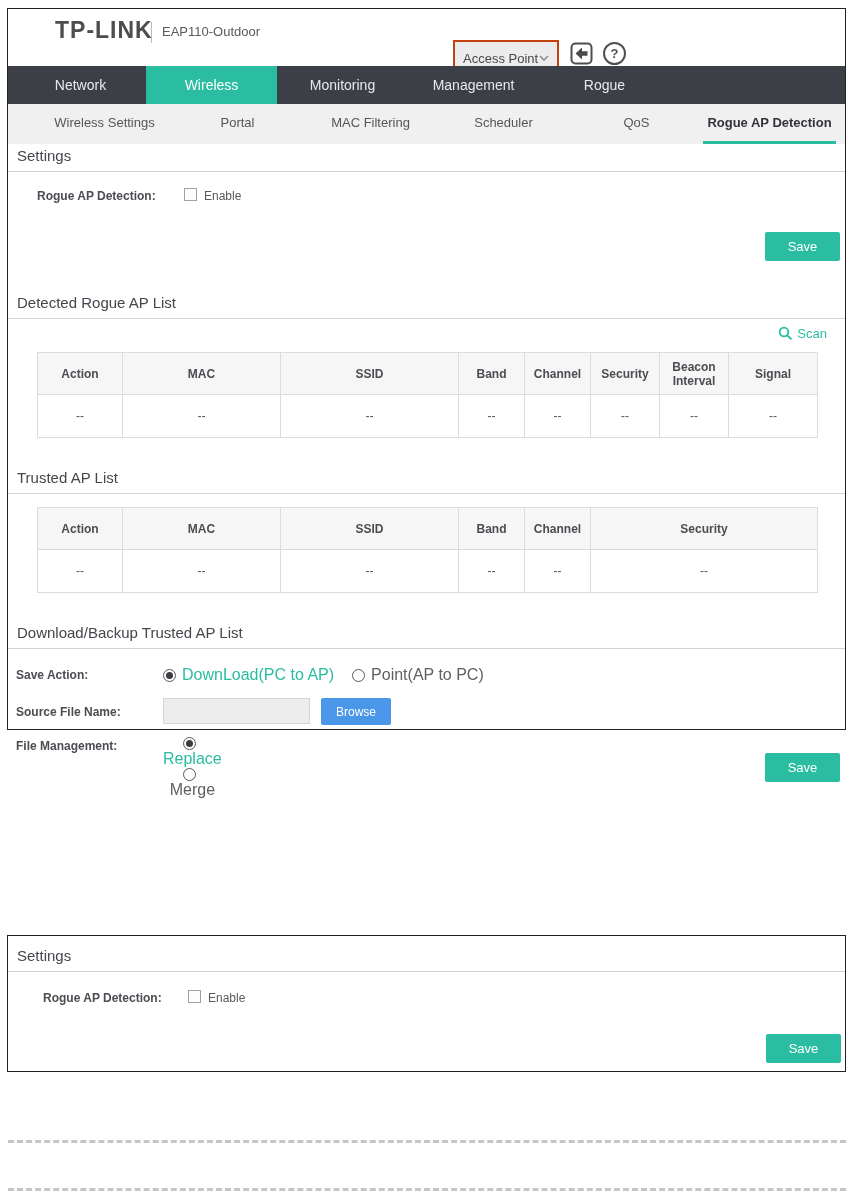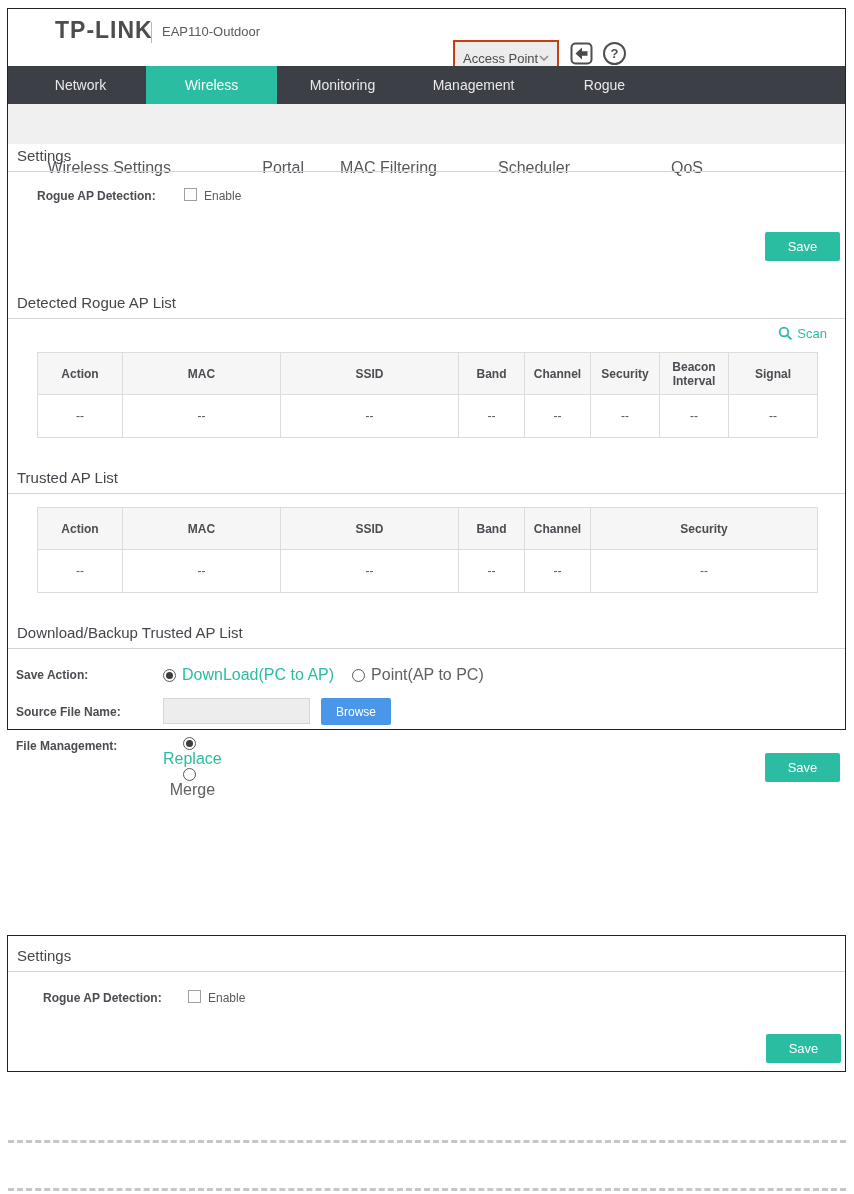--- a/index.html
+++ b/index.html
@@ -23,21 +23,21 @@
   #help-btn { left:595px; top:33px; border:2px solid #4f4f4f; border-radius:50%;
     display:flex; align-items:center; justify-content:center; font-size:13px; font-weight:bold; color:#4f4f4f; background:#fff; }
 
   
   .nav { position:absolute; left:0; top:57px; width:837px; height:38px; background:#3c4046; display:flex; padding-left:7px; }
   .nav-item { width:131px; height:38px; line-height:38px; text-align:center; color:#e9e9eb; font-size:14px; cursor:pointer; }
   .nav-item.active { background:#2abda1; color:#fff; }
 
   
   .subnav { position:absolute; left:0; top:95px; width:837px; height:40px; background:#f0f0f0; display:flex; padding-left:30px; }
-  .subnav-item { width:133px; height:40px; line-height:38px; text-align:right; font-size:16px; color:#55565a; cursor:pointer;margin-top:45px; }
+  .subnav-item { width:133px; height:40px; line-height:38px; text-align:center; font-size:13px; color:#55565a; cursor:pointer; }
   .subnav-item.active { color:#33343a; font-weight:bold; border-bottom:3px solid #2abda1; }
 
   .section-title { position:absolute; left:9px; font-size:15px; font-weight:normal; color:#45464c; }
   .divider { position:absolute; left:0; width:837px; height:1px; background:#d4d4d4; }
 
   .form-label { position:absolute; font-size:12px; font-weight:bold; color:#4c4c52; }
   .plain-label { position:absolute; font-size:12px; color:#5a5a5e; }
 
   .checkbox { position:absolute; width:13px; height:13px; border:1px solid #a0a0a0; background:#fdfdfd; cursor:pointer; }
 
@@ -106,20 +106,21 @@
       <div class="nav-item">Management</div>
       <div class="nav-item">Rogue</div>
     </div>
 
     <div class="subnav">
       <div class="subnav-item">Wireless Settings</div>
       <div class="subnav-item">Portal</div>
       <div class="subnav-item">MAC Filtering</div>
       <div class="subnav-item">Scheduler</div>
       <div class="subnav-item">QoS</div>
+      <div class="subnav-item active">Rogue AP Detection</div>
     </div>
 
     <div class="section-title" style="top:138px;">Settings</div>
     <div class="divider" style="top:162px;"></div>
     <span class="form-label" style="left:29px; top:180px;">Rogue AP Detection:</span>
     <span class="checkbox" style="left:176px; top:179px;"></span>
     <span class="plain-label" style="left:196px; top:180px;">Enable</span>
     <button class="save-btn" style="right:5px; top:223px;">Save</button>
 
     <div class="section-title" style="top:285px;">Detected Rogue AP List</div>

